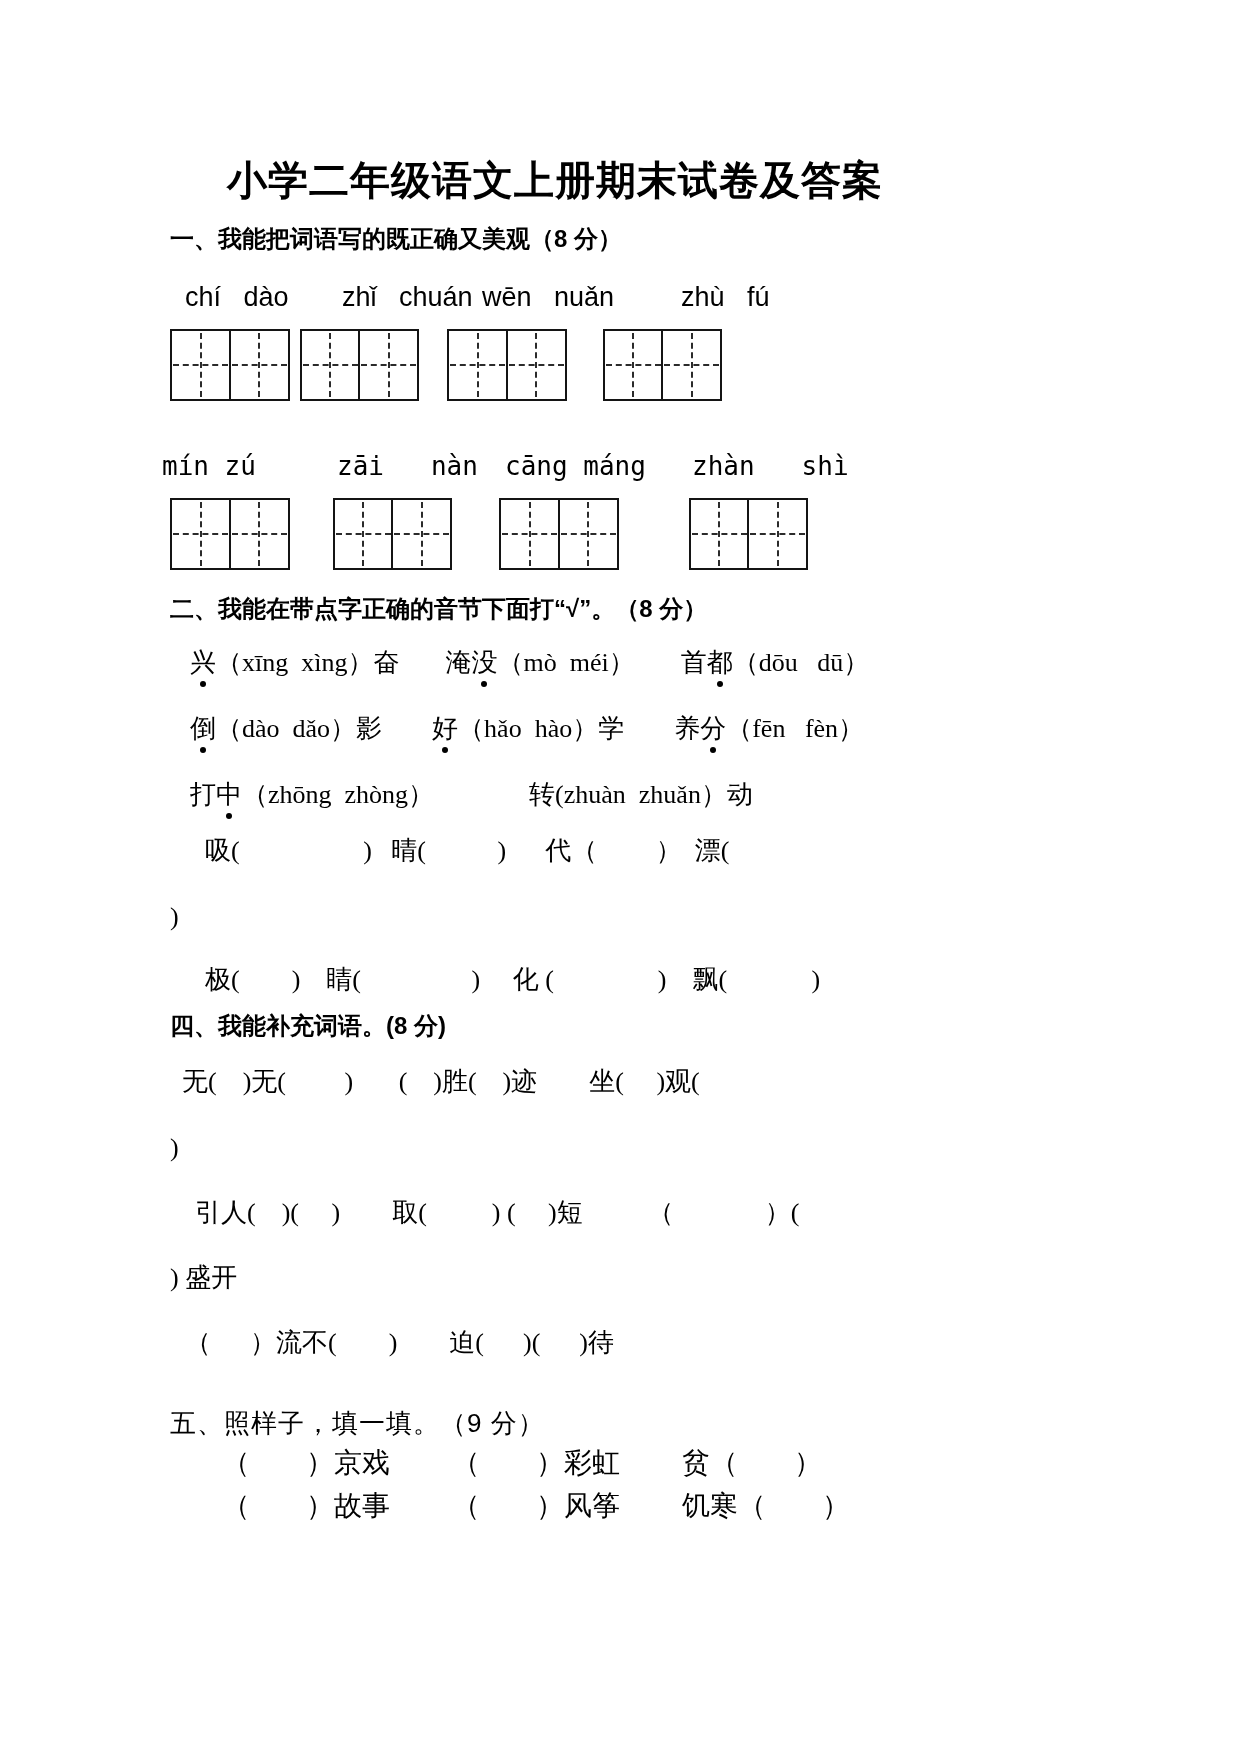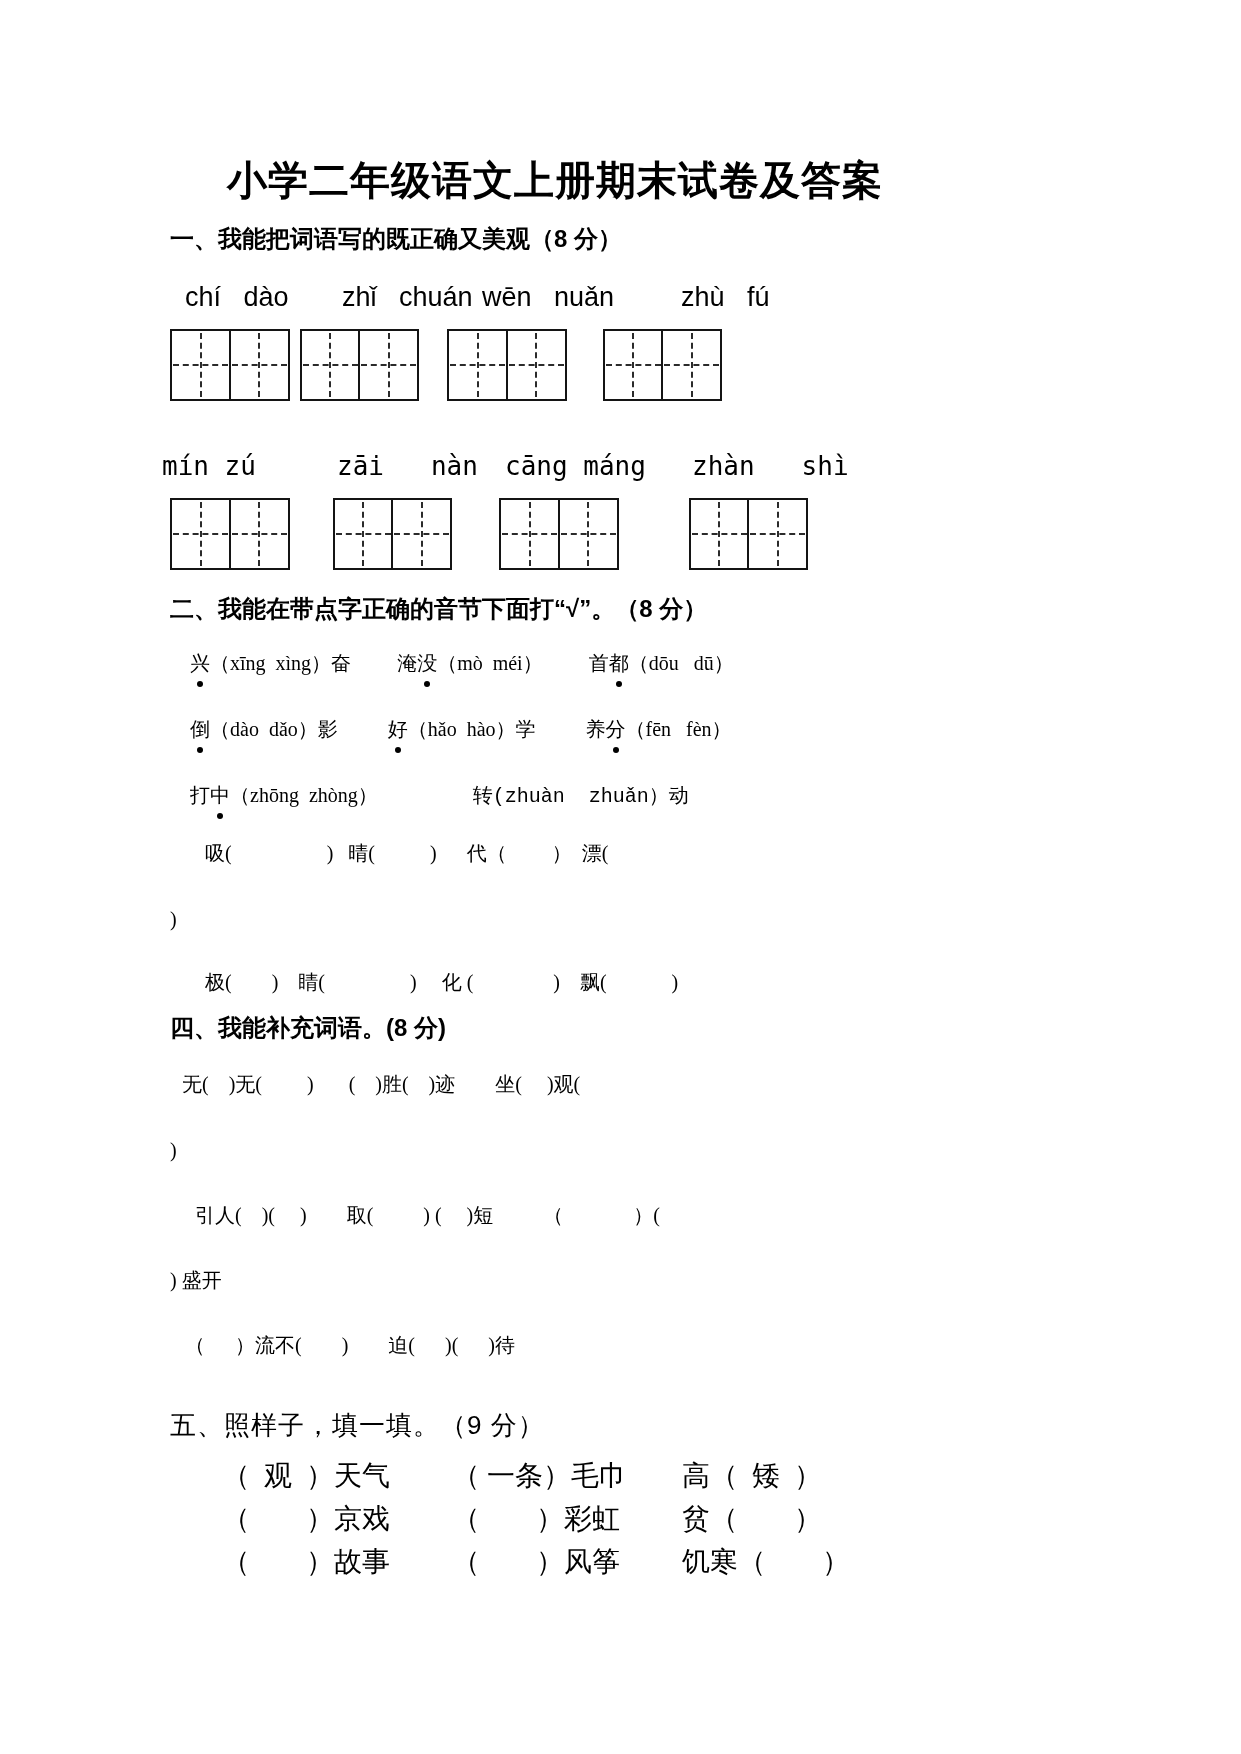--- a/index.html
+++ b/index.html
@@ -29,26 +29,26 @@
   .box-row{display:flex;align-items:flex-start;}
   .bgroup{display:flex;}
   .tbox{position:relative;width:57px;height:68px;border:2.5px solid #141414;background:#fff;}
   .tbox + .tbox{margin-left:-2.5px;}
   .tbox .v{position:absolute;left:50%;top:2px;bottom:2px;border-left:2px dashed #2b2b2b;margin-left:-1px;}
   .tbox .h{position:absolute;top:50%;left:1px;right:1px;border-top:2px dashed #2b2b2b;margin-top:-1px;}
   .row1 .g2{margin-left:10px;} .row1 .g3{margin-left:28px;} .row1 .g4{margin-left:36px;}
   .row2 .g2{margin-left:43px;} .row2 .g3{margin-left:47px;} .row2 .g4{margin-left:70px;}
 
   
-  .qline{font-size:20px;line-height:34px;white-space:pre;}
+  .qline{font-size:26px;line-height:34px;white-space:pre;}
   .seg-line{padding-left:20px;}
   .chunk{display:inline-block;white-space:pre;}
   .s2l1 .chunk + .chunk{margin-left:46px;}
   .s2l2 .chunk + .chunk{margin-left:50px;}
-  .s2l3 .chunk + .chunk{margin-left:95px;font-family:Liberation Mono, monospace;}
+  .s2l3 .chunk + .chunk{margin-left:95px;}
   .dotted{position:relative;display:inline-block;}
   .dotted::after{content:"";position:absolute;left:50%;margin-left:-3px;bottom:-7px;width:6px;height:6px;border-radius:50%;background:#000;}
 
   .indent35{padding-left:35px;}
   .indent12{padding-left:12px;}
   .indent25{padding-left:25px;}
   .indent15{padding-left:15px;}
 
   
   .s5-row{display:grid;grid-template-columns:230px 230px 1fr;padding-left:52px;
@@ -197,25 +197,20 @@
   <div class="sec-heading mt-h4">四、我能补充词语。(8 分)</div>
 
   <div class="qline indent12 mt-s4l1">无(    )无(         )       (    )胜(    )迹        坐(     )观(</div>
   <div class="qline mt-paren">)</div>
   <div class="qline indent25 mt-s4l2">引人(    )(     )        取(          ) (     )短          （              ）(</div>
   <div class="qline mt-s4l2">) 盛开</div>
   <div class="qline indent15 mt-s4l2">（      ）流不(        )        迫(      )(      )待</div>
 
   <div class="sec-heading light mt-h5">五、照样子，填一填。（9 分）</div>
 
-  <div class="s5-row mt-s5r1">
-    <span>（  观  ）天气</span>
-    <span>（ 一条）毛巾</span>
-    <span>高（  矮  ）</span>
-  </div>
   <div class="s5-row mt-s5r">
     <span>（        ）京戏</span>
     <span>（        ）彩虹</span>
     <span>贫（        ）</span>
   </div>
   <div class="s5-row mt-s5r">
     <span>（        ）故事</span>
     <span>（        ）风筝</span>
     <span>饥寒（        ）</span>
   </div>

